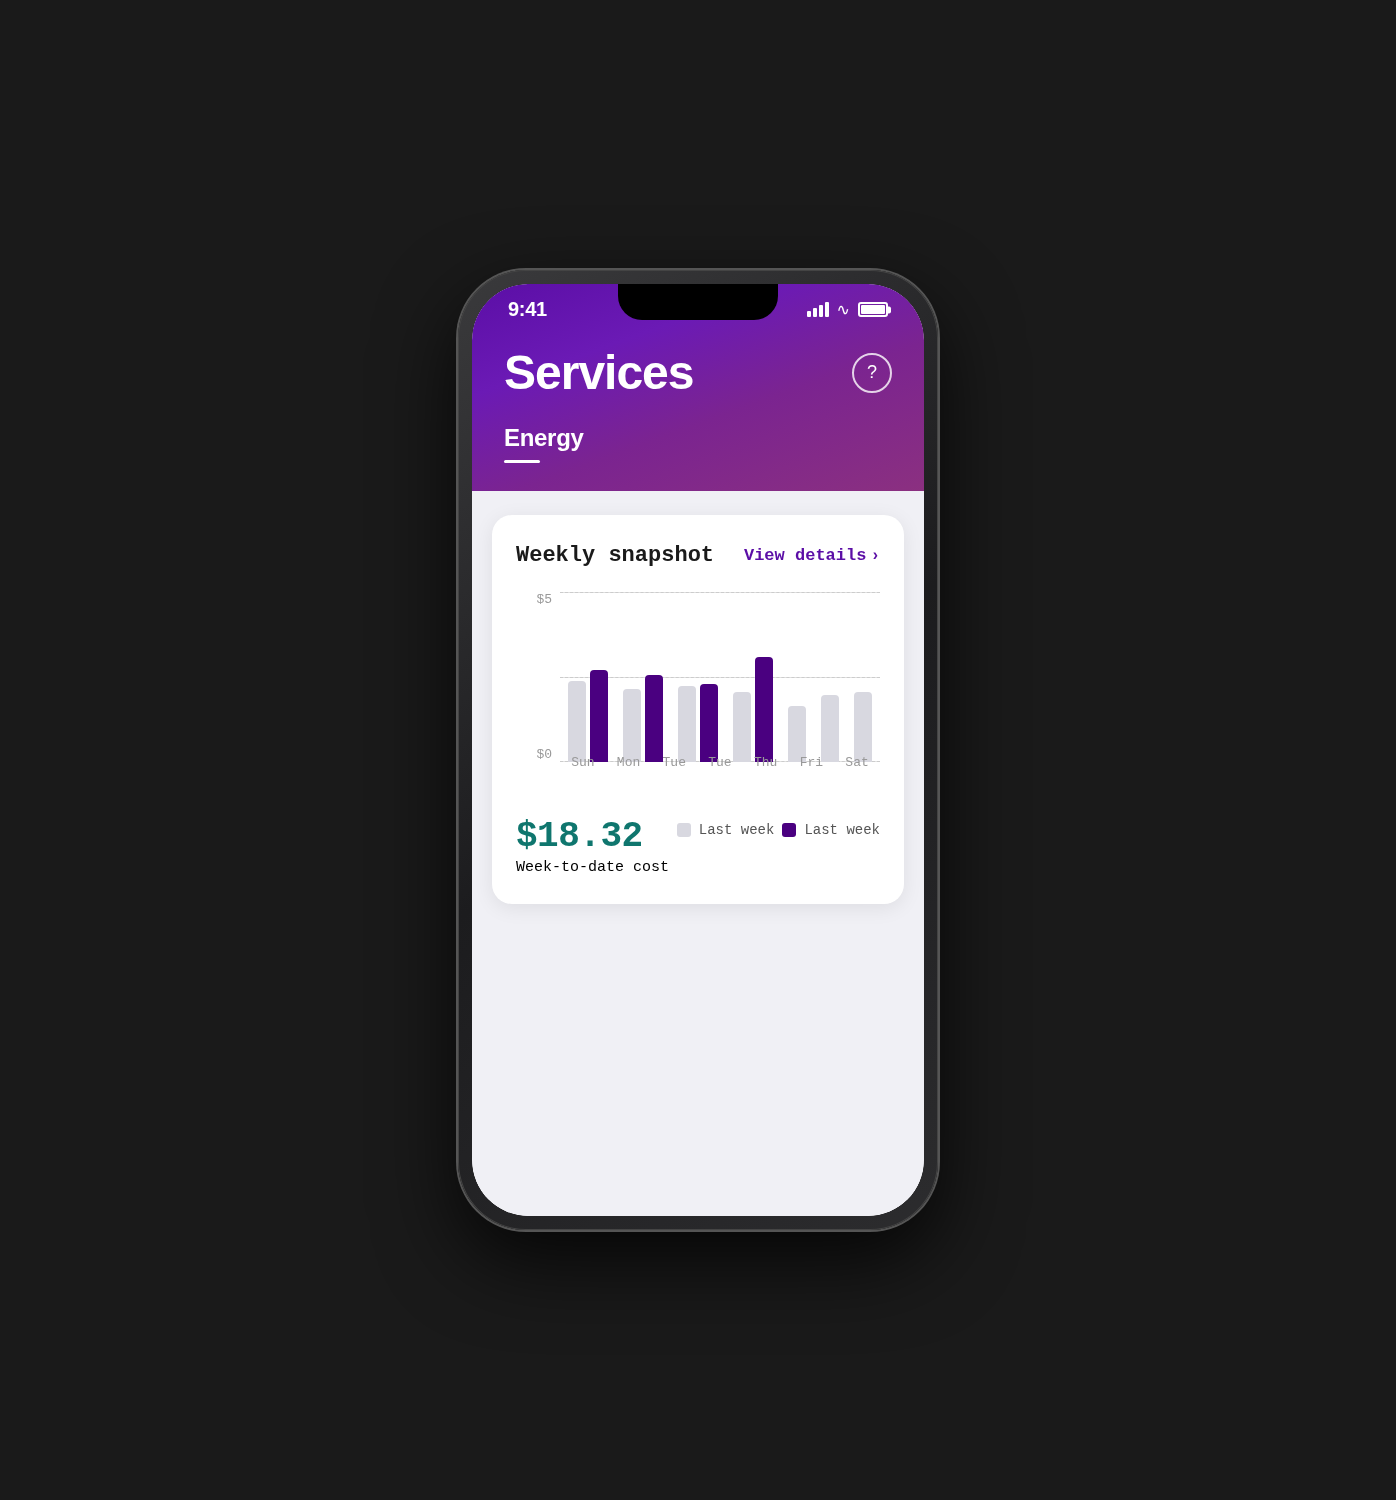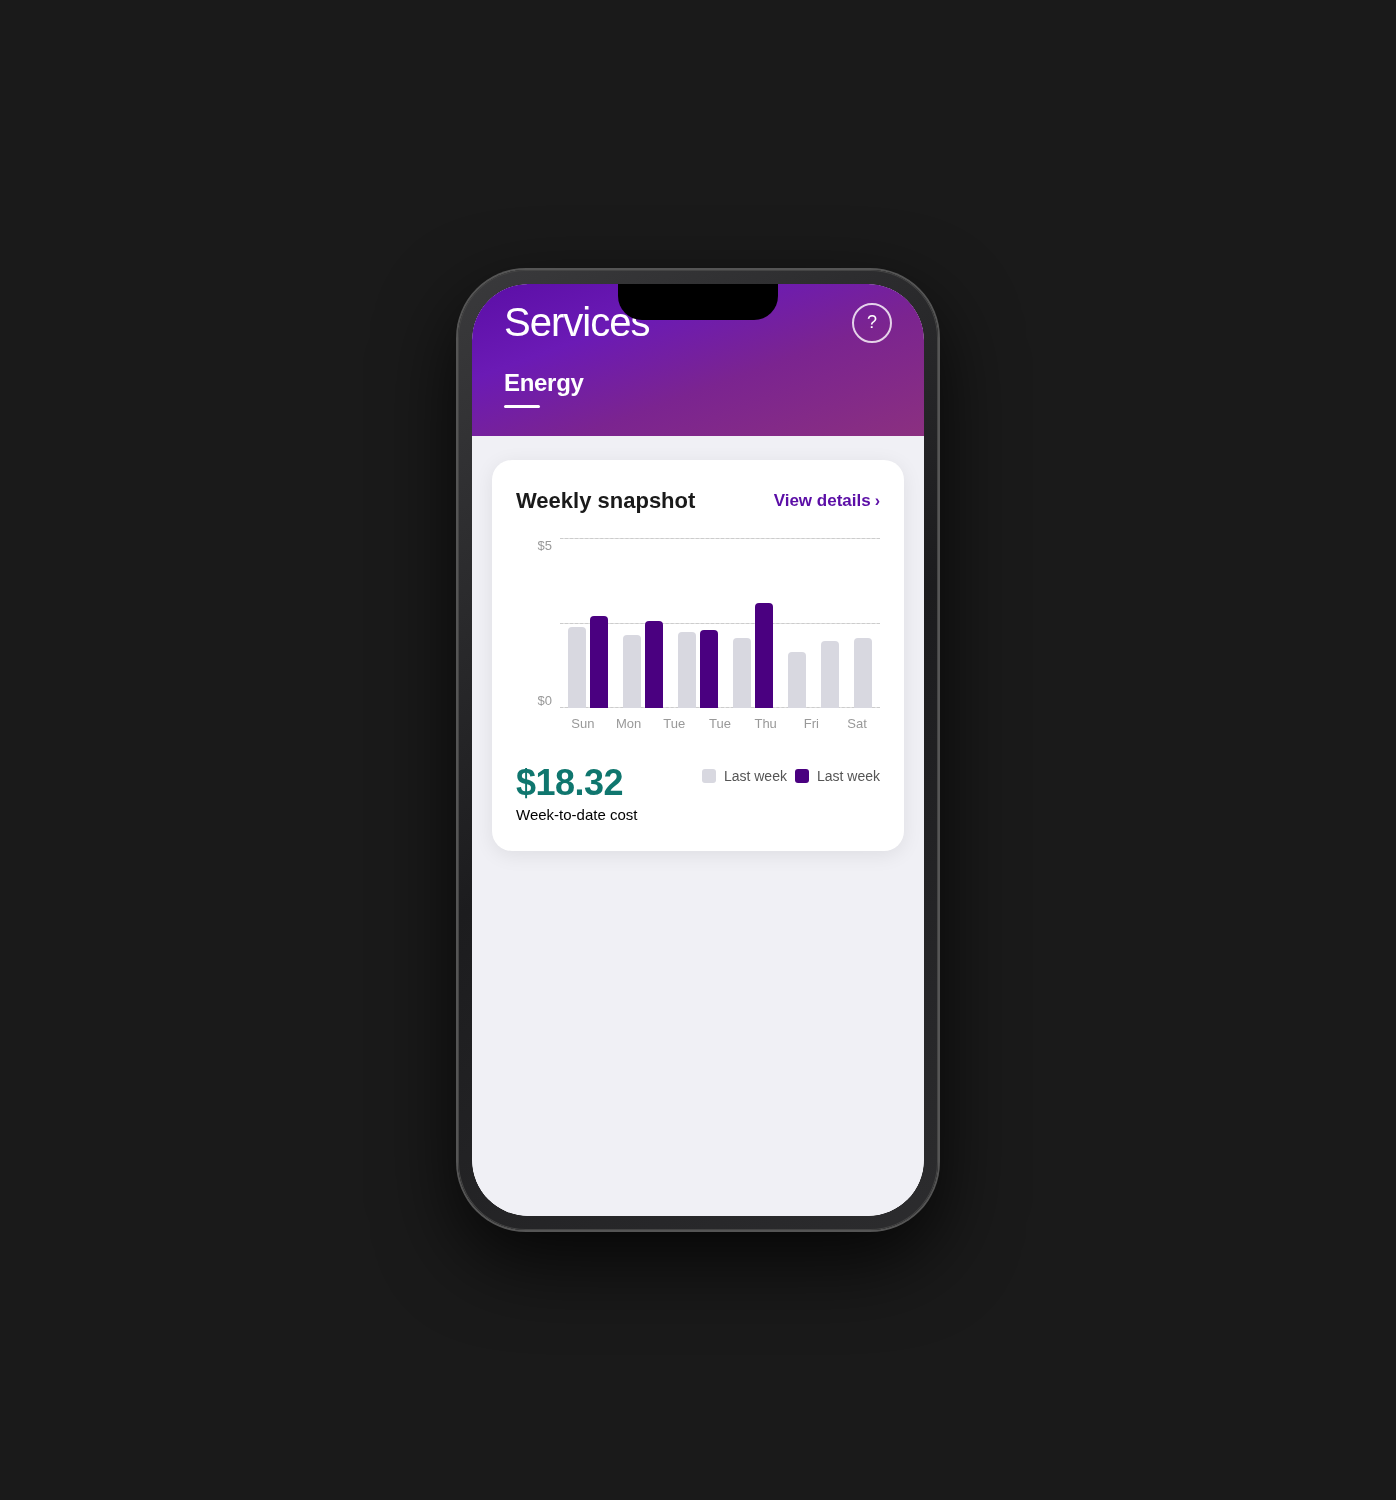--- a/index.html
+++ b/index.html
@@ -142,22 +142,22 @@
 
     .header-title-row {
       display: flex;
       justify-content: space-between;
       align-items: center;
       padding: 16px 32px 8px;
     }
 
     .header-title {
       color: #fff;
-      font-size: 40px;
-      font-weight: 400;
+      font-size: 48px;
+      font-weight: 700;
       letter-spacing: -1px;
     }
 
     .help-button {
       width: 40px;
       height: 40px;
       border-radius: 50%;
       border: 2px solid rgba(255,255,255,0.8);
       display: flex;
       align-items: center;
@@ -190,20 +190,21 @@
       margin-top: 8px;
       border-radius: 2px;
     }
 
     
     .content {
       flex: 1;
       background: #f0f0f5;
       overflow-y: auto;
       padding: 24px 20px;
+      font-family: Liberation Mono, monospace;
     }
 
     
     .card {
       background: #fff;
       border-radius: 20px;
       padding: 28px 24px 28px;
       box-shadow: 0 4px 20px rgba(0,0,0,0.08);
     }
 
@@ -306,21 +307,21 @@
     }
 
     .bar-this-week {
       background: #4a0080;
     }
 
     .chart-x-labels {
       position: absolute;
       left: 44px;
       right: 0;
-      bottom: 1px;
+      bottom: 16px;
       height: 28px;
       display: flex;
       justify-content: space-around;
       align-items: center;
     }
 
     .chart-x-label {
       font-size: 13px;
       color: #999;
       text-align: center;
@@ -386,20 +387,35 @@
 <body>
 
 <div class="phone-wrapper">
   <div class="phone-outer">
     <div class="phone-inner">
       <div class="notch"></div>
       <div class="screen">
 
         <div class="header">
 
+          <div class="status-bar">
+            <span class="status-time">9:41</span>
+            <div class="status-icons">
+              <div class="signal-bars">
+                <span></span>
+                  <span></span>
+                  <span></span>
+                  <span></span>
+              </div>
+              <span class="wifi-icon">∿</span>
+              <div class="battery-icon">
+                <div class="battery-fill"></div>
+              </div>
+            </div>
+          </div>
 
           <div class="header-title-row">
             <h1 class="header-title">Services</h1>
             <button class="help-button">
               <span>?</span>
             </button>
           </div>
 
           <div class="header-subtitle-row">
             <div class="header-subtitle">Energy</div>

